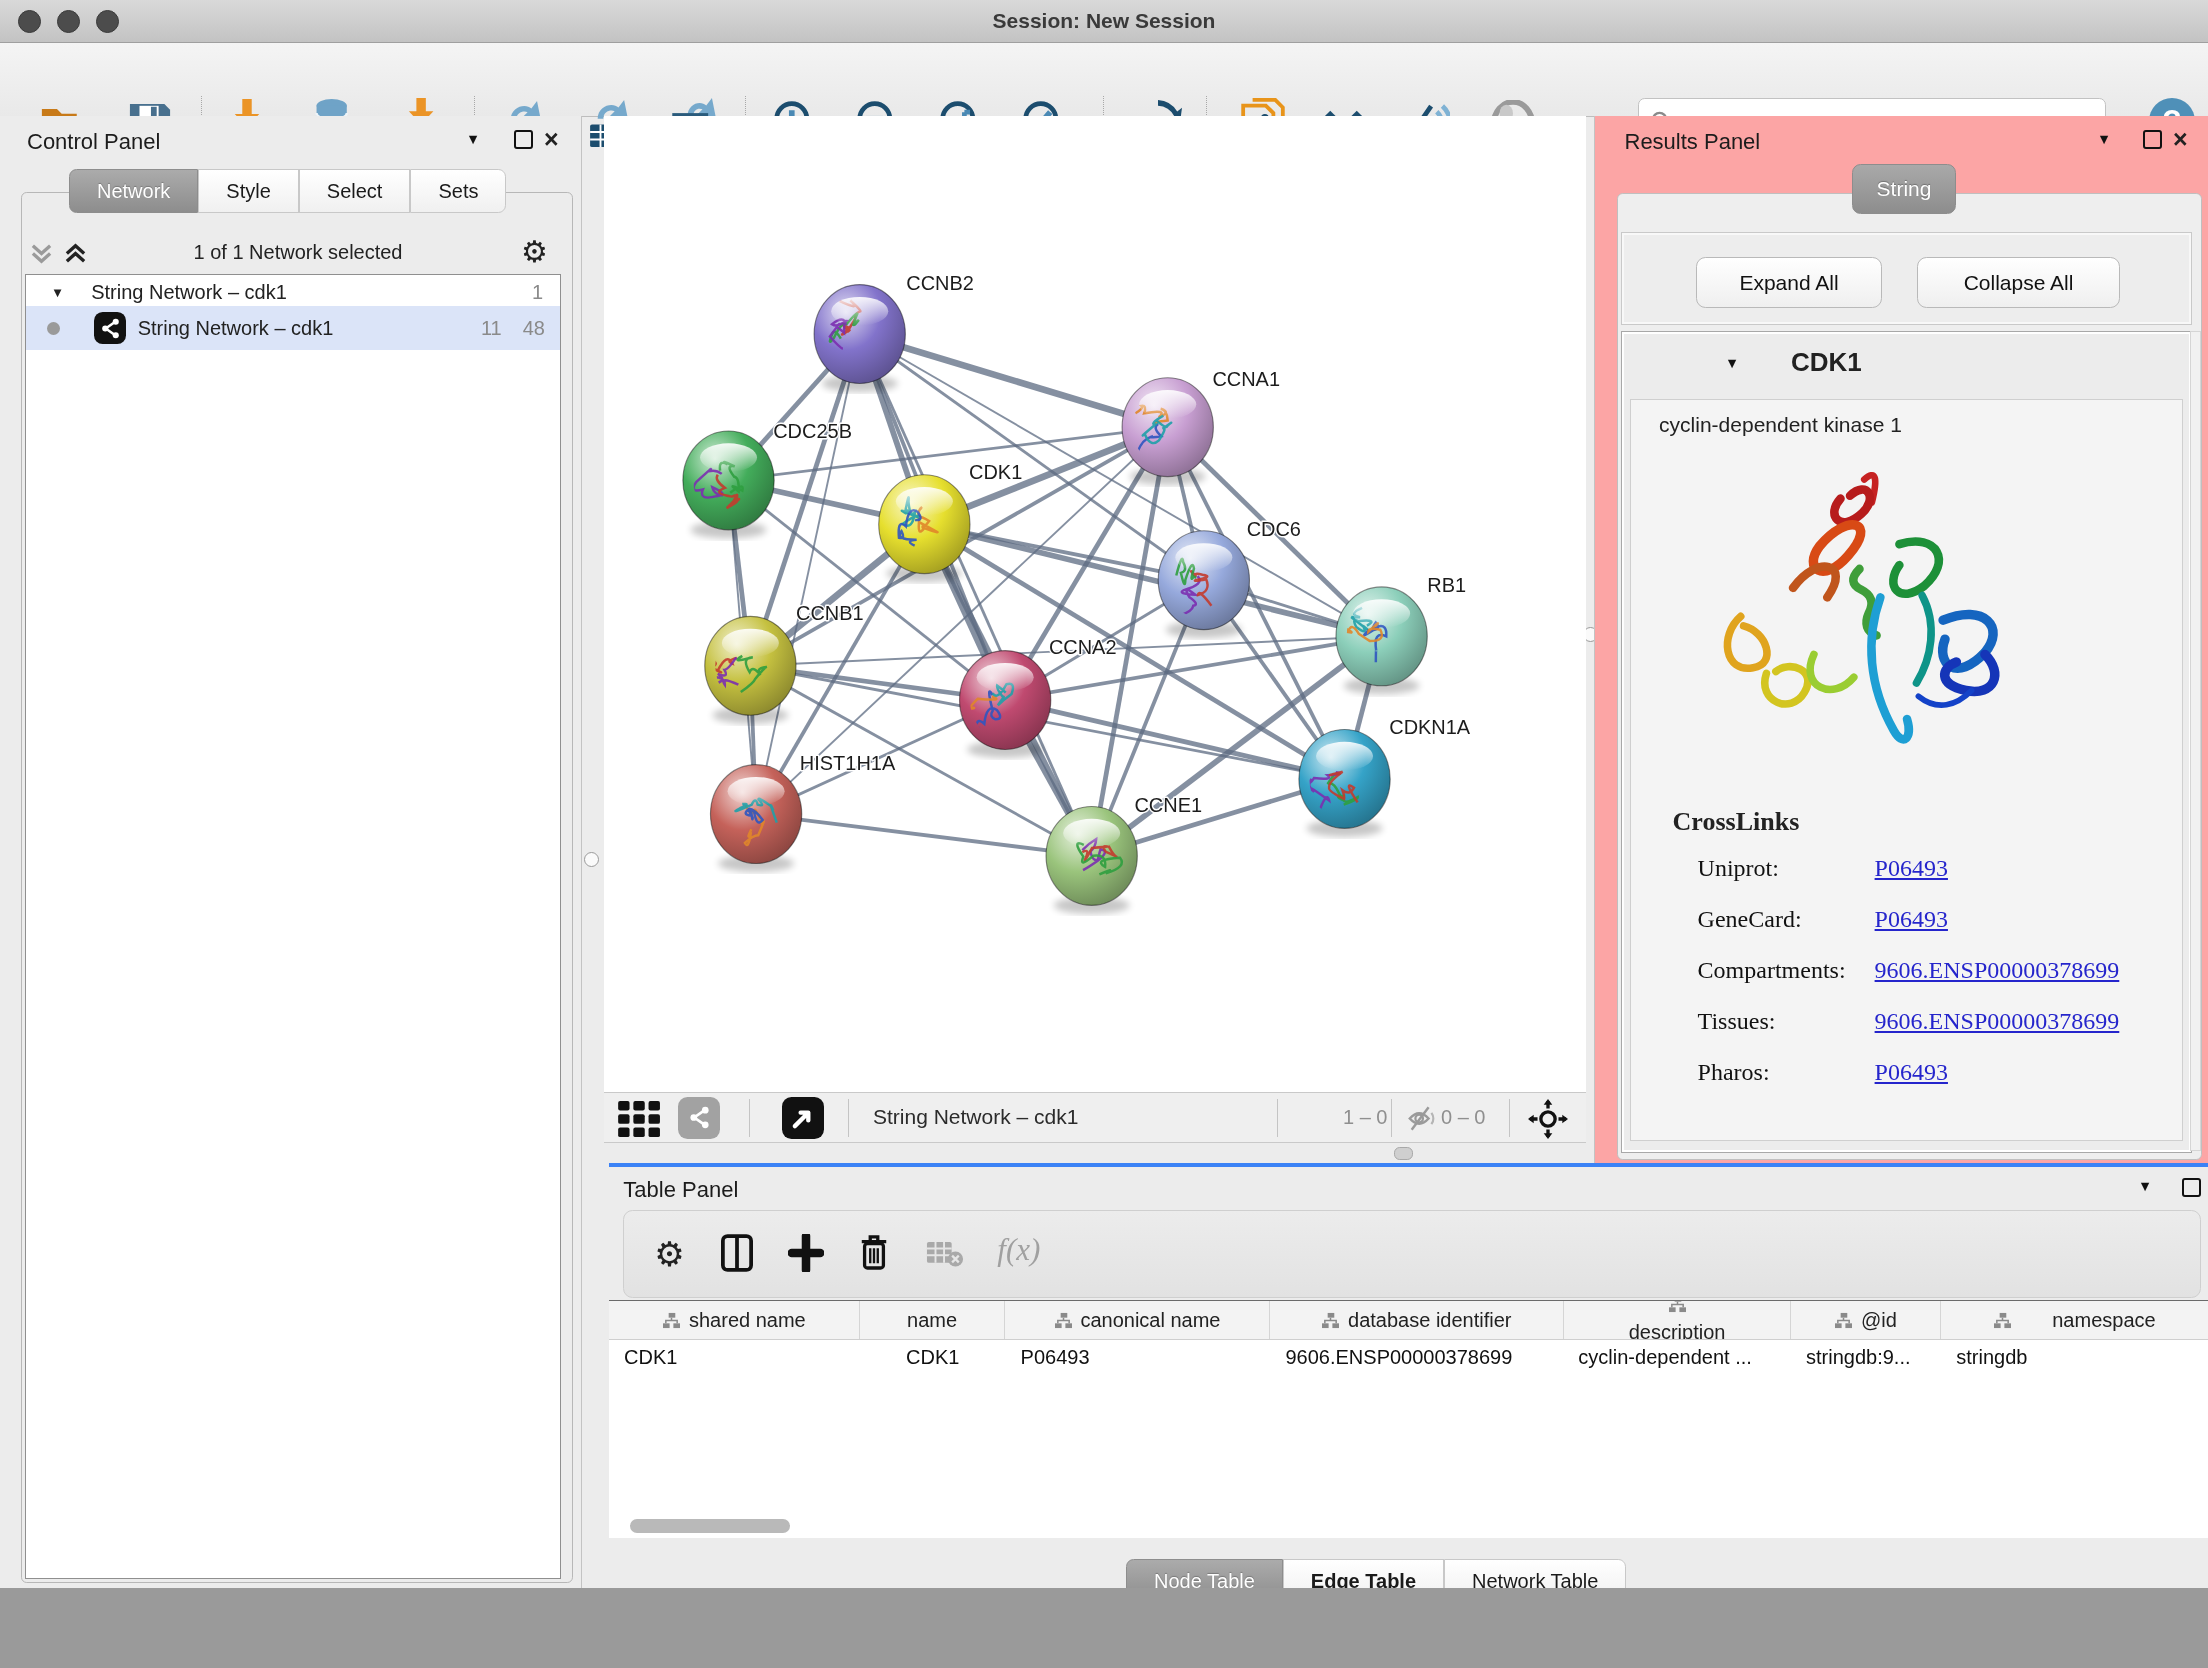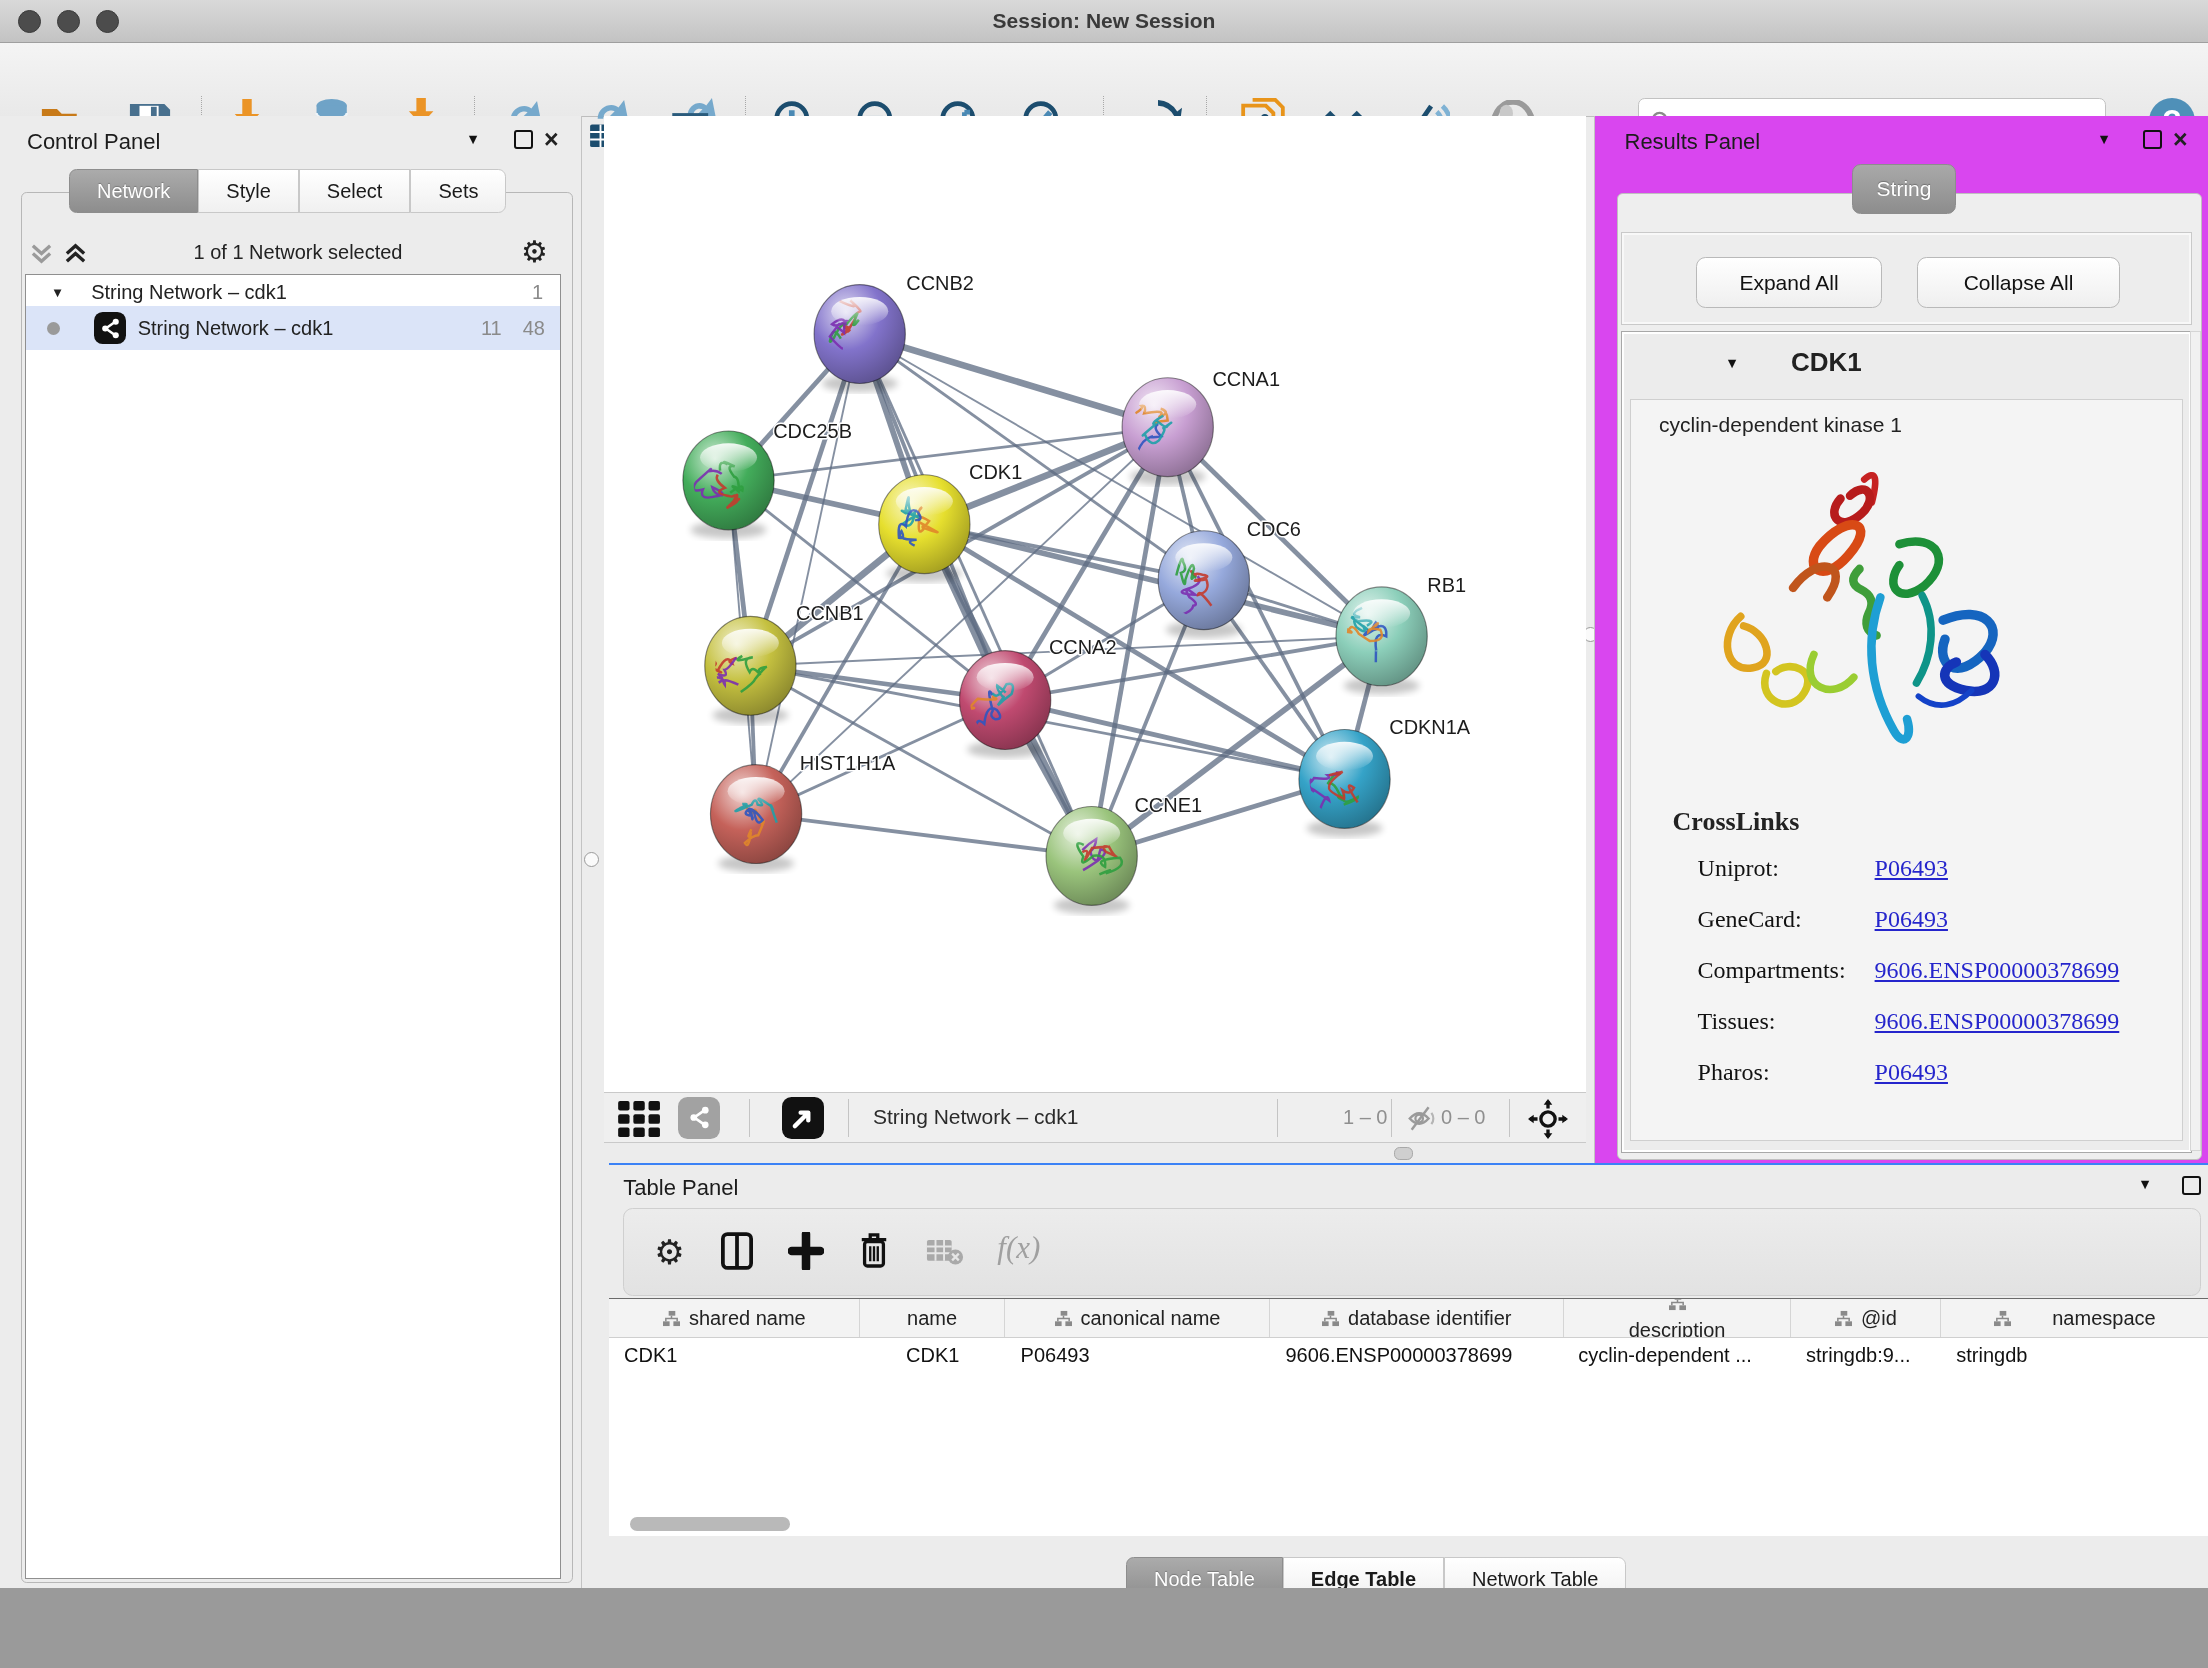--- a/index.html
+++ b/index.html
@@ -45,36 +45,36 @@
   .nb-sep{top:5.7px;width:0;height:38px;border-left:1px solid #c4c4c4;position:absolute;}
   .blk-badge{width:42px;height:42px;border-radius:9.5px;background:#111;display:flex;align-items:center;justify-content:center;}
   .gray-badge{background:#a2a2a2;}
   #net-check{left:1306px;top:12.4px;width:25px;height:25px;background:#3d8fd1;border-radius:5.7px;color:#fff;
              font-size:19px;text-align:center;line-height:25px;}
   .nb-num{font-size:20px;color:#8f8f8f;}
   
   .knob{width:13.3px;height:13.3px;border-radius:50%;background:#fafafa;border:1px solid #9a9a9a;}
   .pill{width:17px;height:10.5px;border-radius:5.7px;background:#cfcfcf;border:1px solid #a8a8a8;}
   
-  #results-panel{left:1594px;top:116px;width:614px;height:1047px;background:#d946ef;border-left:1px solid #c3c3c3;box-sizing:border-box;}
+  #results-panel{left:1594px;top:116px;width:614px;height:1047px;background:#fca5a5;border-left:1px solid #c3c3c3;box-sizing:border-box;}
   #rp-box{left:22px;top:77px;width:583px;height:965px;border:1px solid #bfbfbf;border-radius:5.7px;background:#eeeeee;}
   #rp-tab{left:257px;top:48px;width:102px;height:48px;background:linear-gradient(#a9a9a9,#8d8d8d);border:1px solid #8d8d8d;
           border-radius:8.6px;color:#fff;font-size:21px;display:flex;align-items:center;justify-content:center;text-shadow:0 -1px 1px rgba(0,0,0,.3);}
   #rp-btnbox{left:26px;top:116px;width:569px;height:91px;border:1px solid #c9c9c9;background:#ededed;box-shadow:inset 0 0 0 1.9px #f8f8f8;}
   .rp-btn{top:24px;height:49px;background:linear-gradient(#ffffff,#efefef);border:1px solid #b9b9b9;border-radius:9.5px;
           font-size:21px;color:#111;display:flex;align-items:center;justify-content:center;}
   #cdk1-box{left:26px;top:215px;width:569px;height:820px;border:1px solid #a8a8a8;box-shadow:inset 0 0 0 1.9px #fff;background:#ececec;}
   #cdk1-inner{left:7.6px;top:67px;width:553px;height:742px;background:#f4f4f4;border:1px solid #cfcfcf;box-sizing:border-box;}
   .xl{font-family:"Liberation Serif",serif;}
   .xl-row{display:flex;height:51px;align-items:center;}
   .xl-label{width:177px;font-size:24px;color:#111;}
   .xl-value{font-size:24px;color:#2525cc;text-decoration:underline;cursor:pointer;}
   #rp-scroll{left:595px;top:215px;width:11.4px;height:820px;background:#f1f1f1;border:1px solid #d5d5d5;box-sizing:border-box;}
   
-  #table-panel{left:609px;top:1163px;width:1600px;height:454px;background:#ececec;border-top:2px solid #3b82f6;box-sizing:border-box;}
+  #table-panel{left:609px;top:1163px;width:1600px;height:454px;background:#ececec;border-top:4px solid #3b82f6;box-sizing:border-box;}
   #tp-toolbar{left:14.3px;top:43px;width:1576px;height:86px;background:linear-gradient(#ececec,#e2e2e2);
               border:1px solid #cfcfcf;border-radius:9.5px;}
   #tp-table{left:0px;top:133px;width:1600px;height:237px;background:#fff;border-top:1.9px solid #6a6a6a;}
   #tp-head{display:flex;height:38px;background:#f3f3f3;border-bottom:1px solid #cfcfcf;}
   .th{display:flex;align-items:center;justify-content:center;gap:7.6px;font-size:20px;color:#222;
       border-right:1px solid #d5d5d5;box-sizing:border-box;overflow:hidden;white-space:nowrap;}
   #tp-row{display:flex;height:35px;background:#fff;font-size:20px;color:#111;align-items:center;}
   .td{box-sizing:border-box;overflow:hidden;white-space:nowrap;padding:0 15px;}
   #hscroll{left:21px;top:352px;width:160px;height:14.3px;background:#b9b9b9;border-radius:7.6px;}
   #tp-tabs{left:517px;top:392px;display:flex;}

